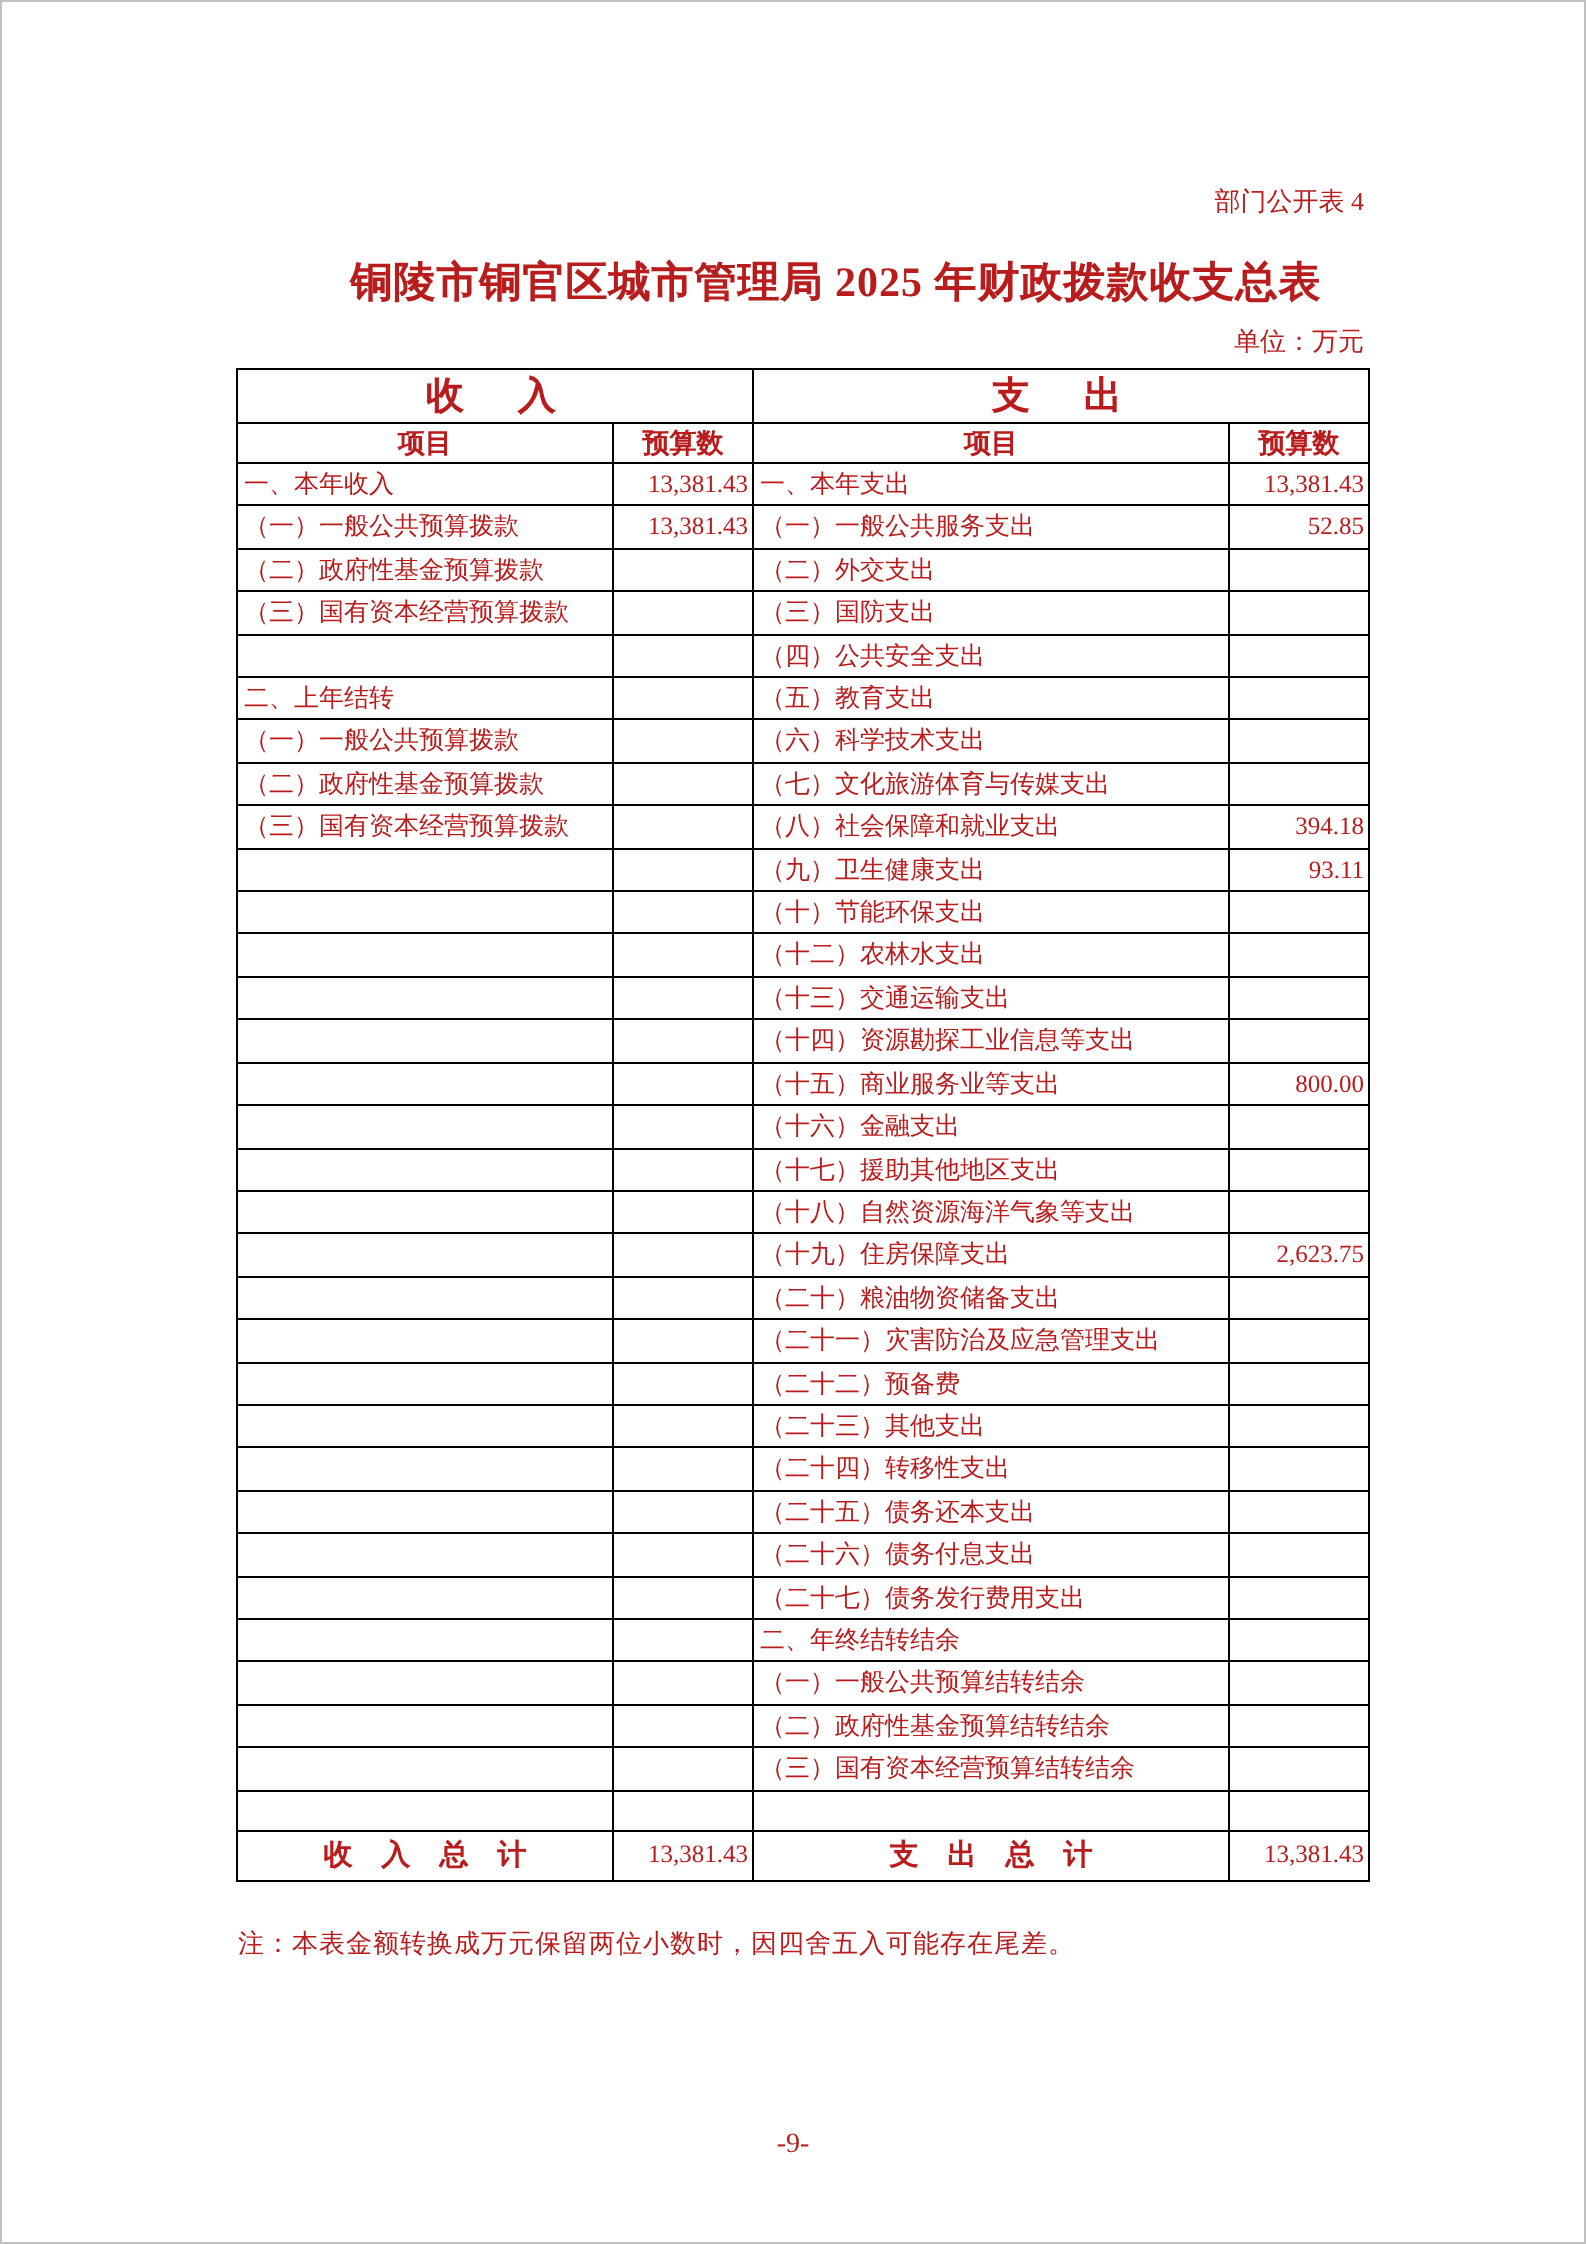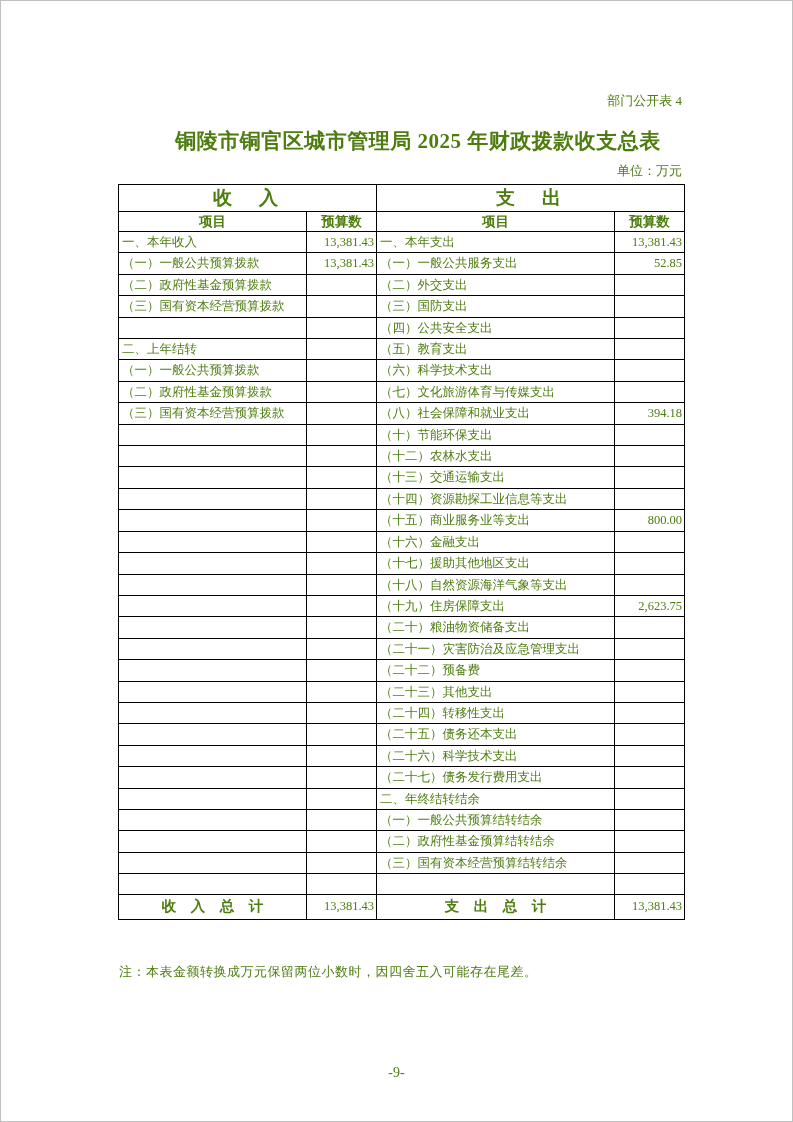--- a/index.html
+++ b/index.html
@@ -6,21 +6,21 @@
   html, body { background: #888; }
   body { font-family: "Liberation Serif", "DejaVu Serif", serif; }
 
   .page {
     position: relative;
     width: 793px;
     height: 1122px;
     margin: 0 auto;
     background: #ffffff;
     border: 1px solid #c0c0c0;
-    color: #4d7c0f;
+    color: #b91c1c;
     overflow: hidden;
   }
 
   .doc-label {
     position: absolute;
     top: 91px;
     right: 110px;
     font-size: 13px;
   }
 
@@ -195,20 +195,26 @@
         </tr>
         <tr>
           <td class="item">（三）国有资本经营预算拨款</td>
           <td class="num"></td>
           <td class="item">（八）社会保障和就业支出</td>
           <td class="num">394.18</td>
         </tr>
         <tr>
           <td class="item"></td>
           <td class="num"></td>
+          <td class="item">（九）卫生健康支出</td>
+          <td class="num">93.11</td>
+        </tr>
+        <tr>
+          <td class="item"></td>
+          <td class="num"></td>
           <td class="item">（十）节能环保支出</td>
           <td class="num"></td>
         </tr>
         <tr>
           <td class="item"></td>
           <td class="num"></td>
           <td class="item">（十二）农林水支出</td>
           <td class="num"></td>
         </tr>
         <tr>
@@ -285,21 +291,21 @@
         </tr>
         <tr>
           <td class="item"></td>
           <td class="num"></td>
           <td class="item">（二十五）债务还本支出</td>
           <td class="num"></td>
         </tr>
         <tr>
           <td class="item"></td>
           <td class="num"></td>
-          <td class="item">（二十六）科学技术支出</td>
+          <td class="item">（二十六）债务付息支出</td>
           <td class="num"></td>
         </tr>
         <tr>
           <td class="item"></td>
           <td class="num"></td>
           <td class="item">（二十七）债务发行费用支出</td>
           <td class="num"></td>
         </tr>
         <tr>
           <td class="item"></td>

